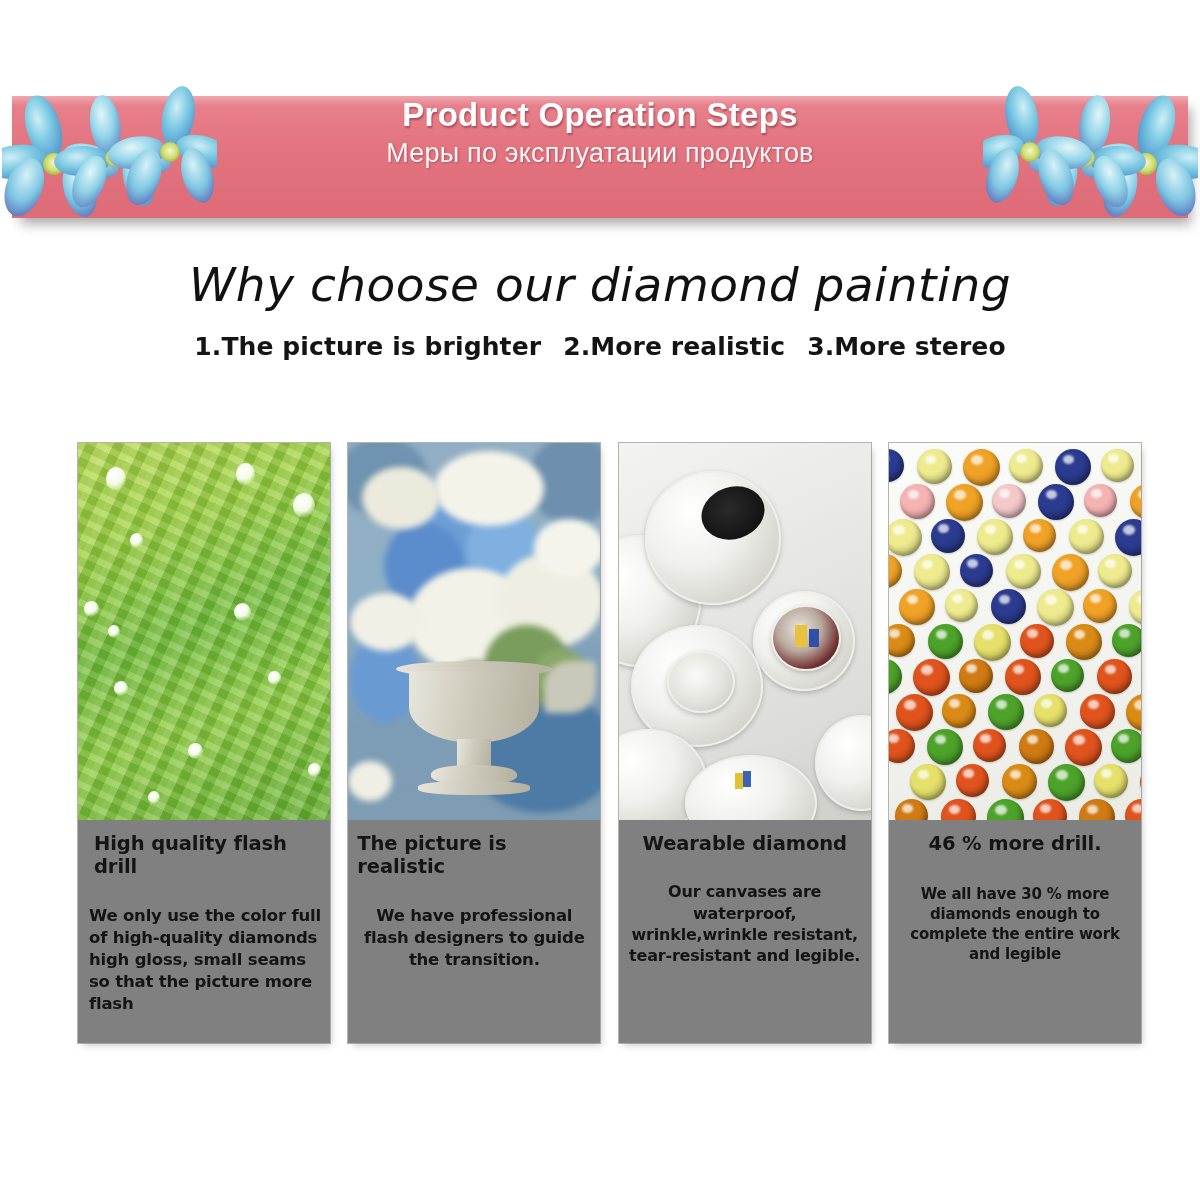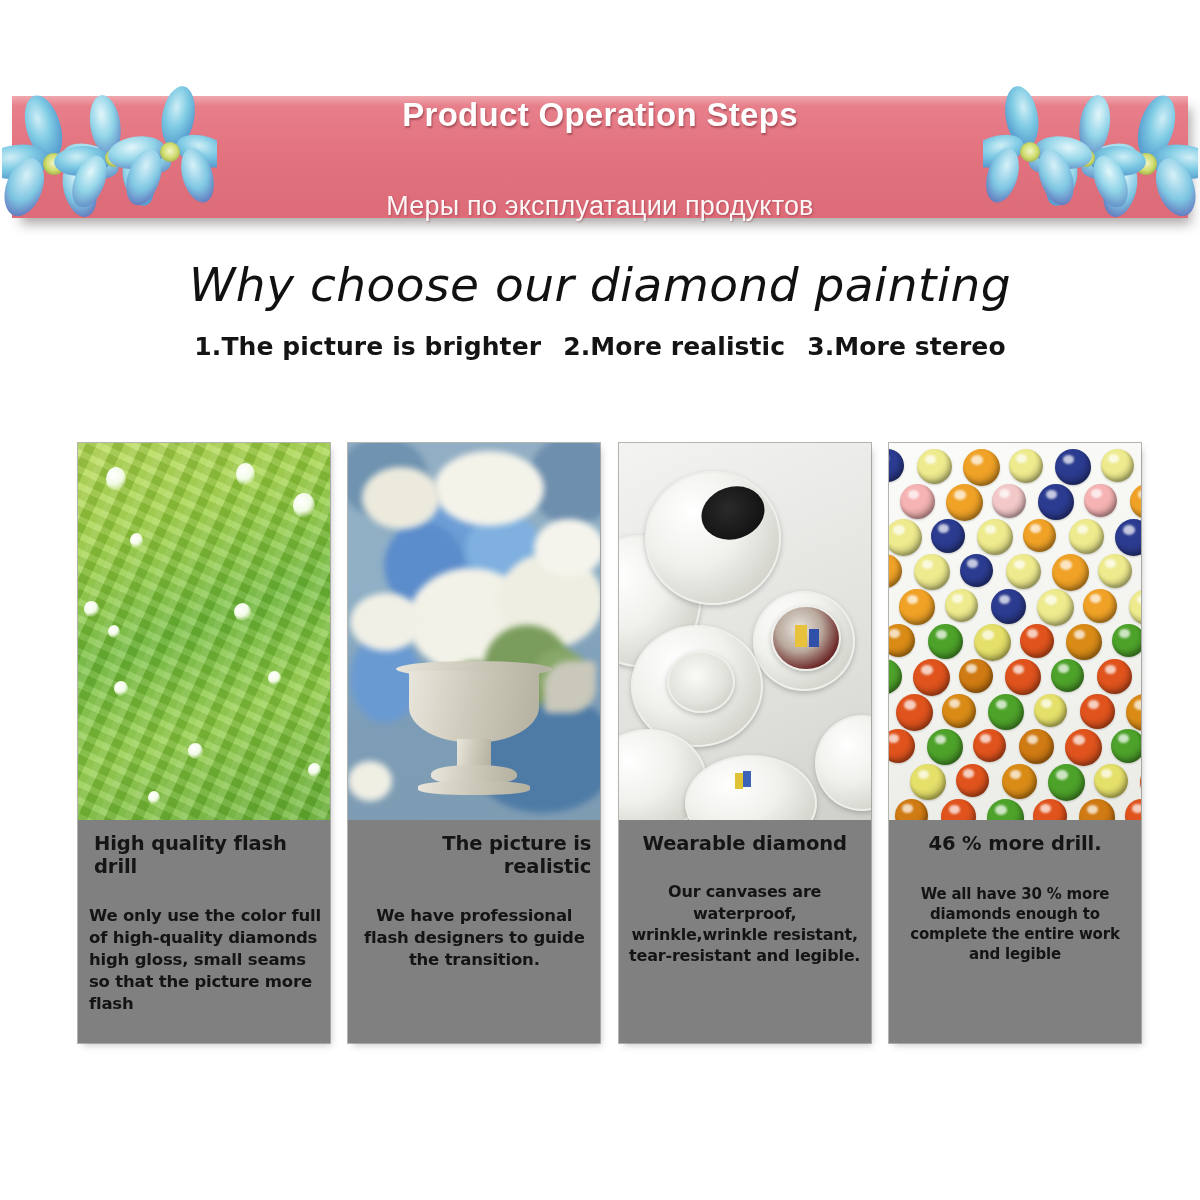--- a/index.html
+++ b/index.html
@@ -41,21 +41,21 @@
   }
   #banner-text-wrap {
     position: absolute;
     left: 0;
     top: 96px;
     width: 1200px;
     height: 128px;
     display: flex;
     flex-direction: column;
     align-items: center;
-    justify-content: space-between;
+    justify-content: flex-start;
     z-index: 6;
   }
   #banner-title {
     color: #ffffff;
     font-size: 33px;
     font-weight: bold;
     letter-spacing: 0.3px;
     text-shadow: 1px 2px 2px rgba(120,40,50,0.55);
     line-height: 1.15;
   }
@@ -157,21 +157,21 @@
     font-size: 16.5px;
     font-weight: bold;
     color: #141414;
     line-height: 1.33;
     letter-spacing: -0.2px;
     font-family: "DejaVu Sans", sans-serif;
   }
   
   #card-1 .card-title { text-align: left; padding-left: 7px; }
   #card-1 .card-body  { text-align: left; padding-left: 2px; }
-  #card-2 .card-title { text-align: right; }
+  #card-2 .card-title { text-align: left; }
   #card-2 .card-body  { text-align: center; }
   #card-3 .card-title { text-align: center; }
   #card-3 .card-body  { text-align: center; font-size: 16px; }
   #card-4 .card-title { text-align: center; }
   #card-4 .card-body  { text-align: center; font-size: 15px; margin-top: 30px; }
 
   
   .photo-green {
     width: 100%; height: 100%;
     background:

